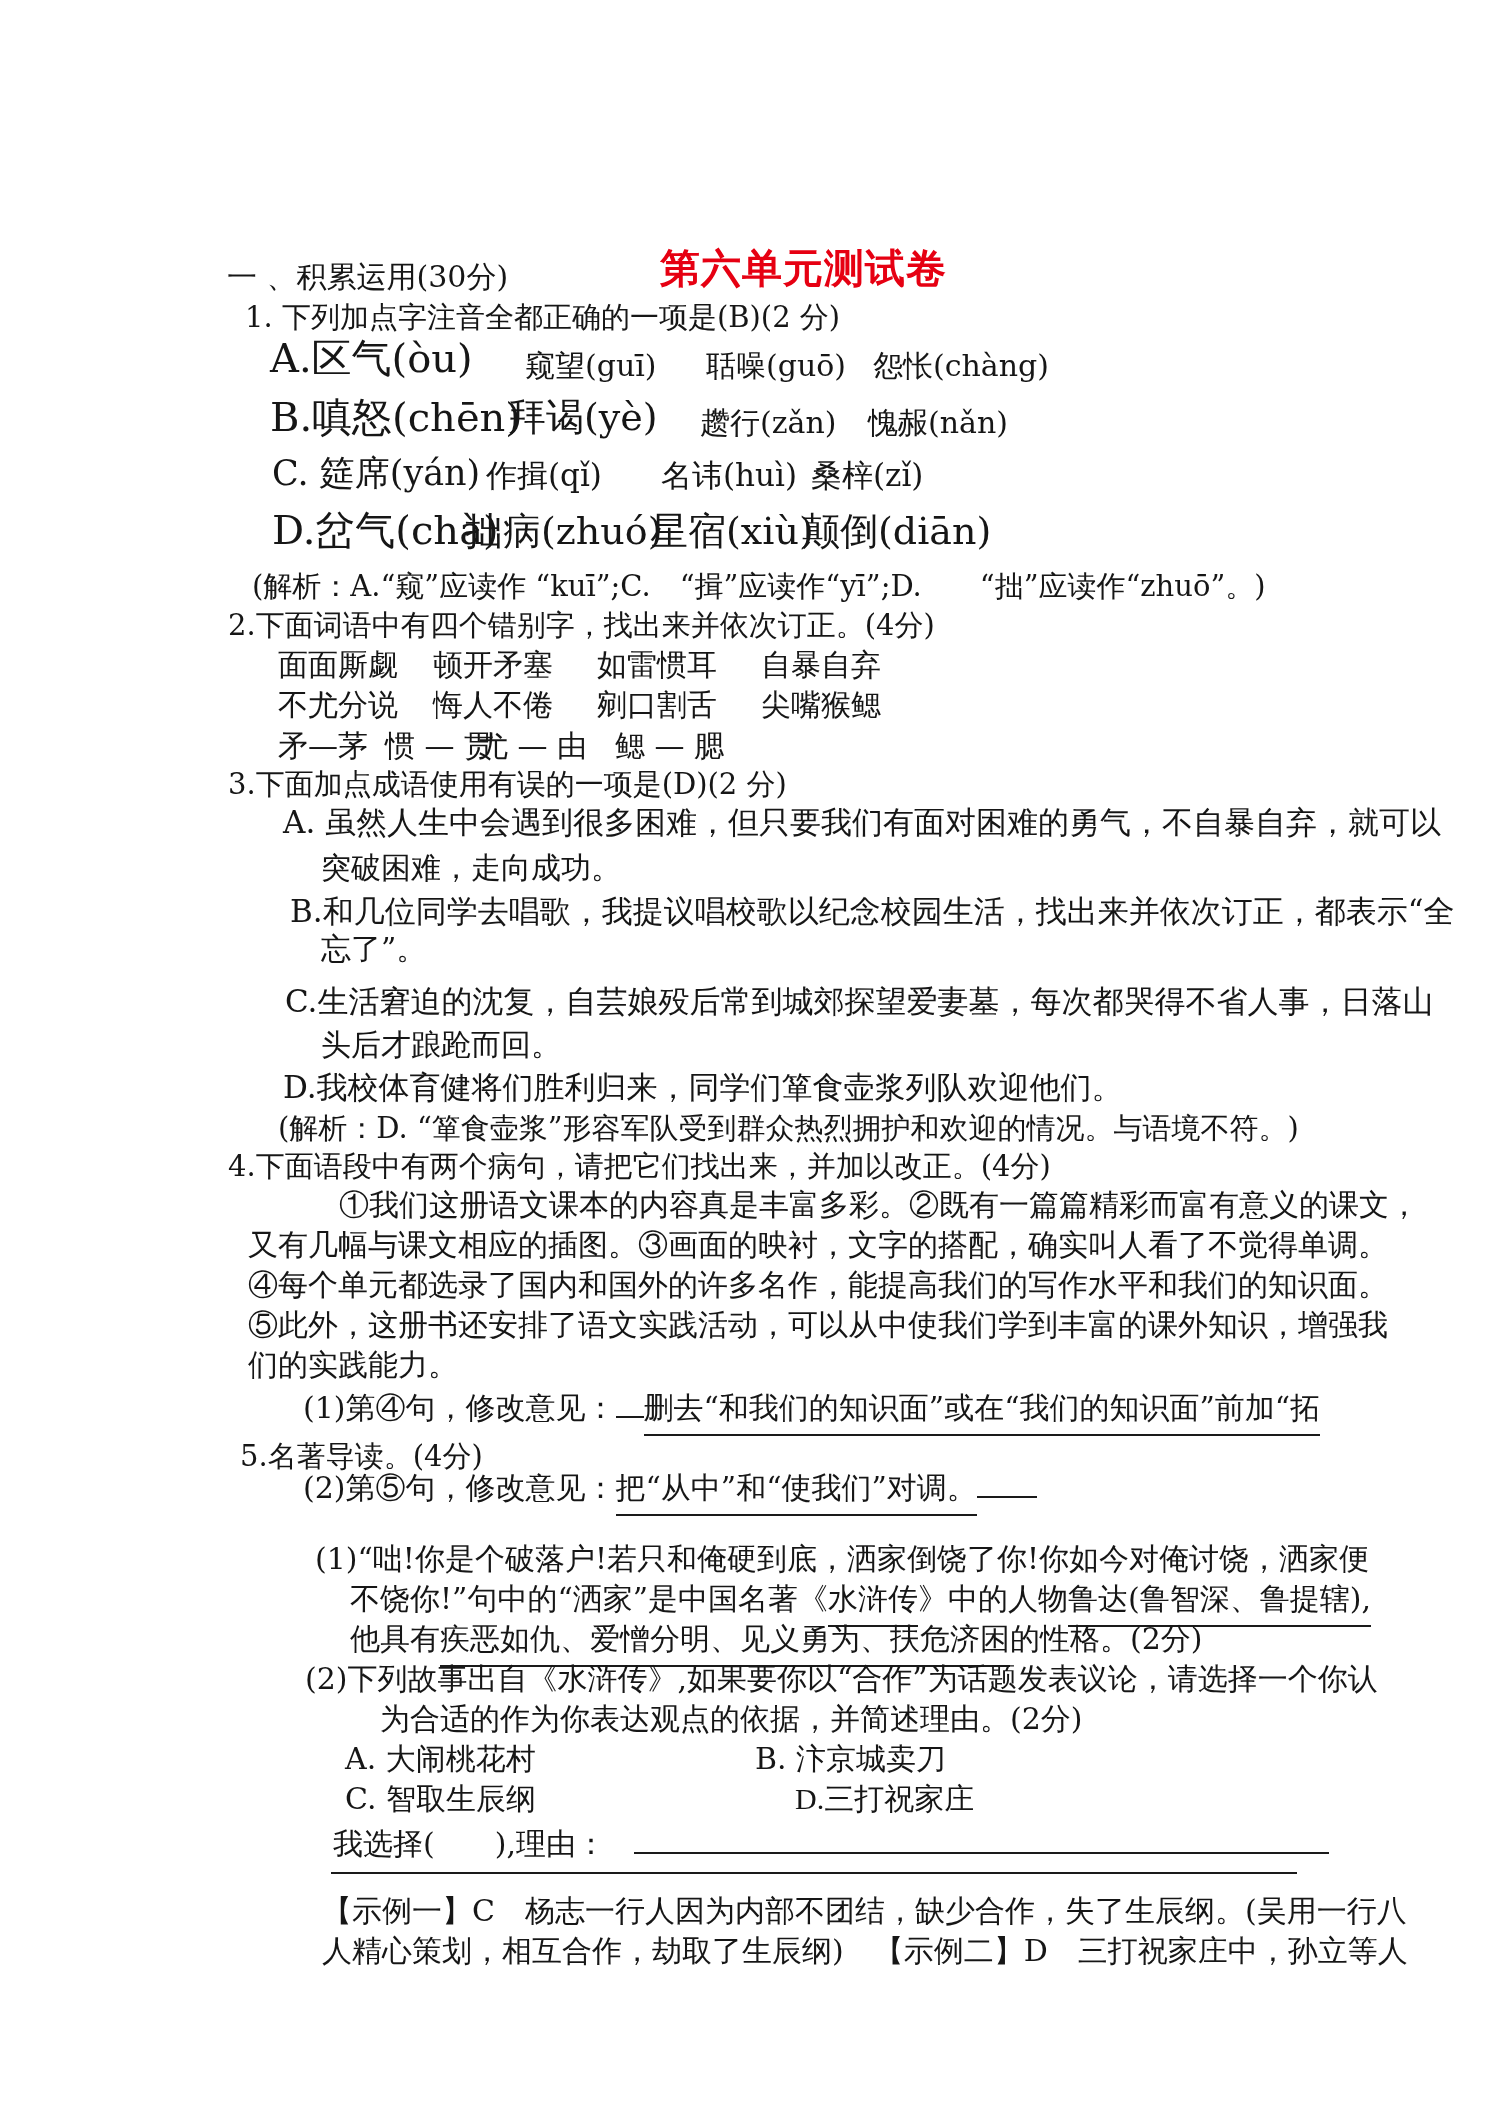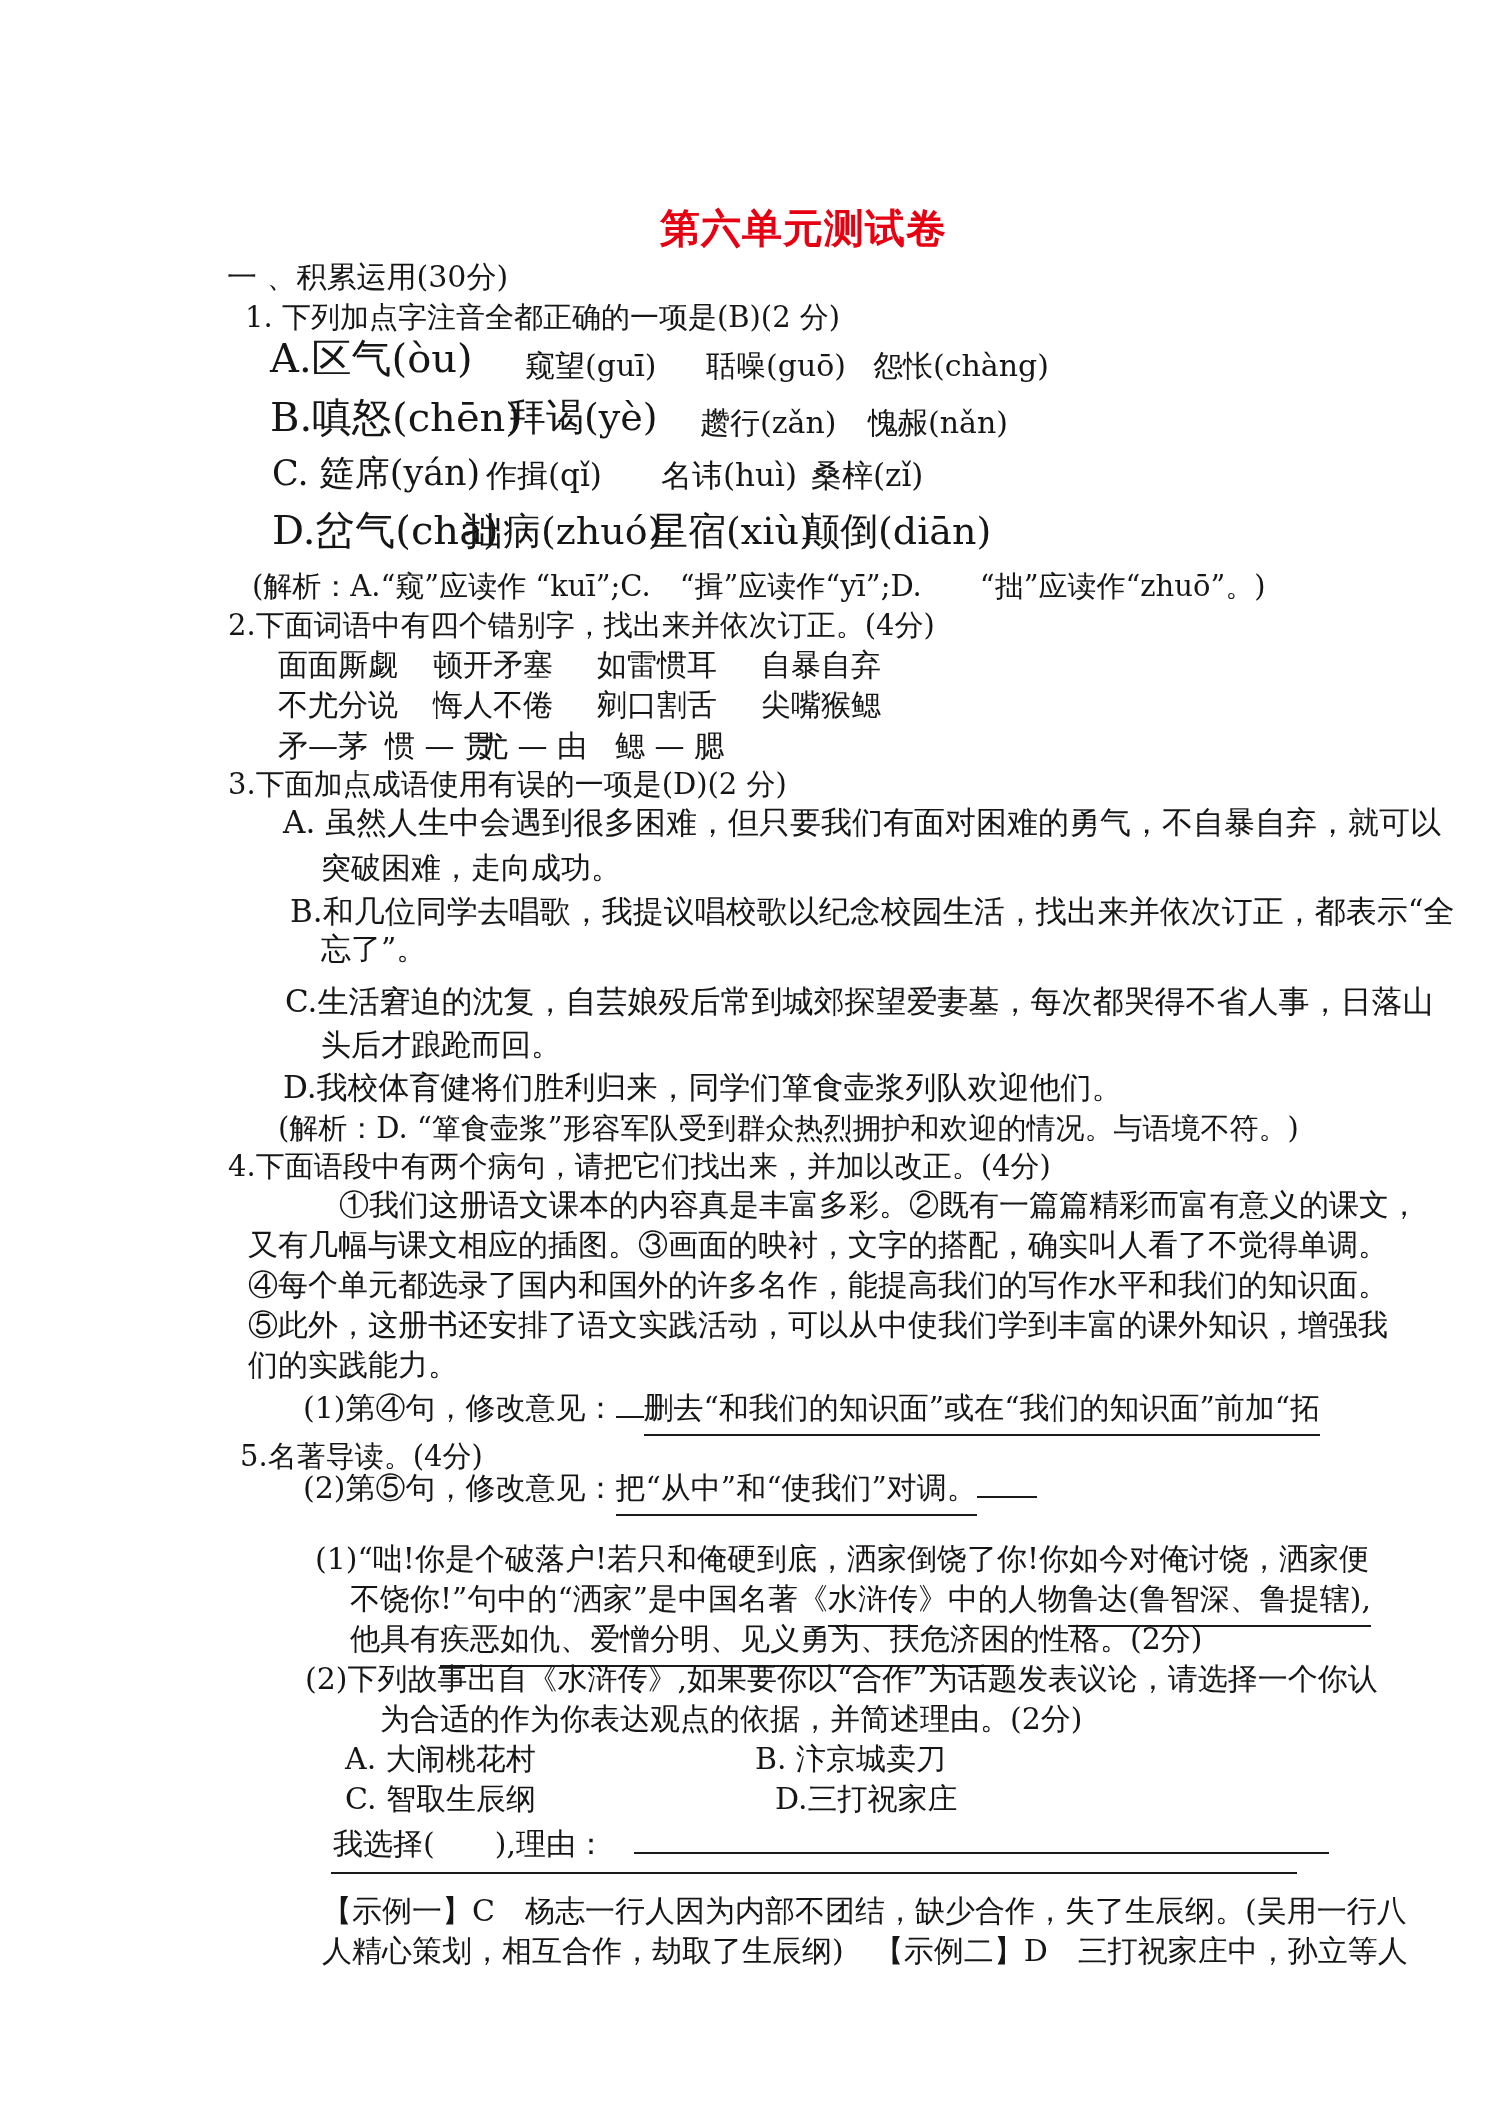--- a/index.html
+++ b/index.html
@@ -12,21 +12,21 @@
     font-family:"DejaVu Serif","Liberation Serif",serif;
     overflow:hidden;
   }
   .abs{position:absolute;white-space:nowrap;line-height:1.25;}
   .fs29{font-size:29px;}
   .fs30{font-size:30px;}
   .fs31{font-size:31px;}
   .fs35{font-size:35px;}
   .fs38{font-size:38px;}
   .fs40{font-size:40px;}
-  .title{font-size:40px;font-weight:bold;letter-spacing:1px;}
+  .title{font-size:40px;font-weight:bold;letter-spacing:1px;margin-top:40px;}
   .u{border-bottom:2px solid #1a1a1a;padding-bottom:9px;}
   .ext{display:inline-block;border-bottom:2px solid #1a1a1a;height:1.05em;vertical-align:baseline;}
   .blank{display:inline-block;border-bottom:2px solid #1a1a1a;height:1.05em;vertical-align:baseline;}
   .rule{position:absolute;height:2px;background:#1a1a1a;}
 </style>
 </head>
 <body>
 
 <div class="page">
 
@@ -121,21 +121,21 @@
   <div class="abs fs30" style="left:350px;top:1620px;">
     <span>他具有</span><span class="u">疾恶如仇、爱憎分明、见义勇为、扶危济困</span><span>的性格。(2分)</span>
   </div>
   <div class="abs fs30" style="left:305px;top:1660px;">(2)下列故事出自《水浒传》,如果要你以“合作”为话题发表议论，请选择一个你认</div>
   <div class="abs fs30" style="left:380px;top:1700px;">为合适的作为你表达观点的依据，并简述理由。(2分)</div>
 
   <div>
     <span class="abs fs30" style="left:345px;top:1740px;">A. 大闹桃花村</span>
     <span class="abs fs30" style="left:755px;top:1740px;">B. 汴京城卖刀</span>
     <span class="abs fs30" style="left:345px;top:1780px;">C. 智取生辰纲</span>
-    <span class="abs fs30" style="left:775px;top:1780px;">D.三打祝家庄</span>
+    <span class="abs fs30" style="left:795px;top:1780px;font-family:Liberation Serif, serif;">D.三打祝家庄</span>
   </div>
 
   <div class="abs fs30" style="left:333px;top:1820px;">
     <span>我选择(　　),理由：</span><span class="blank" style="width:695px;margin-left:28px;"></span>
   </div>
 
   <div class="rule" style="left:331px;top:1872px;width:966px;"></div>
 
   <div class="abs fs30" style="left:322px;top:1892px;">【示例一】C　杨志一行人因为内部不团结，缺少合作，失了生辰纲。(吴用一行八</div>
   <div class="abs fs30" style="left:322px;top:1932px;">人精心策划，相互合作，劫取了生辰纲)　【示例二】D　三打祝家庄中，孙立等人</div>

